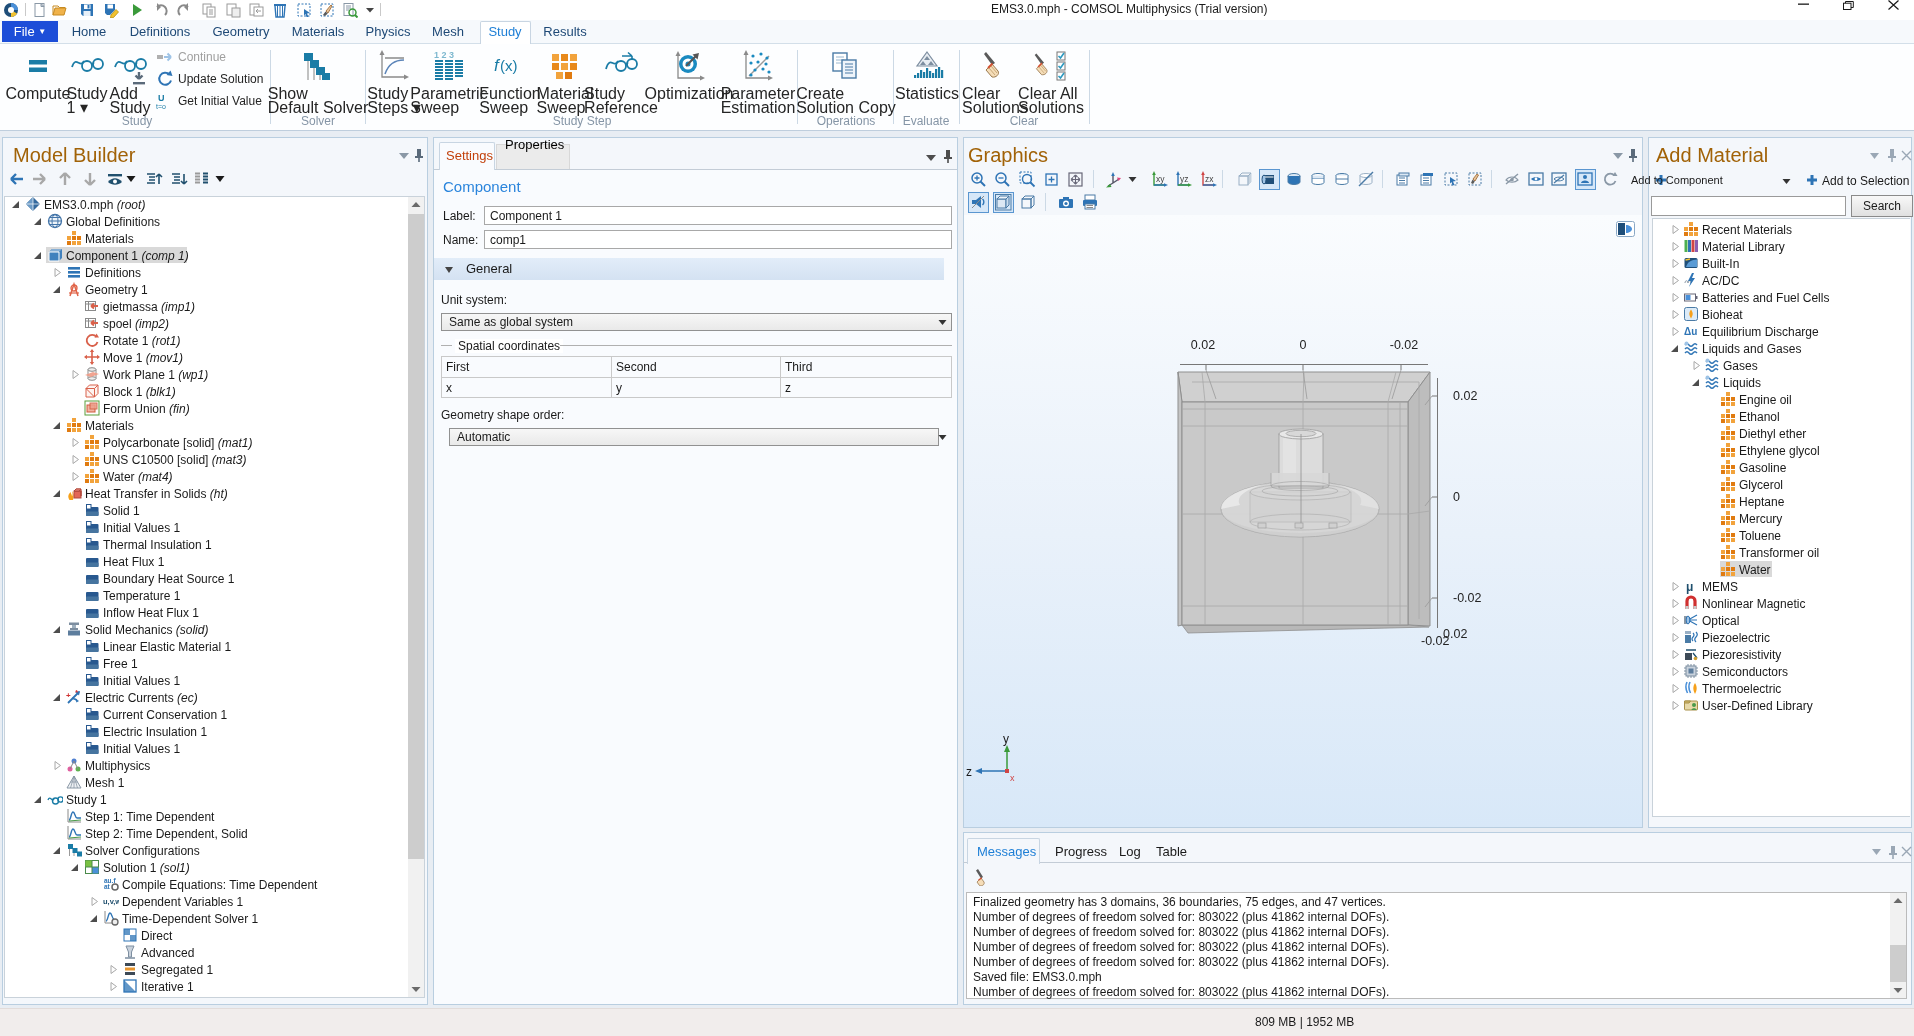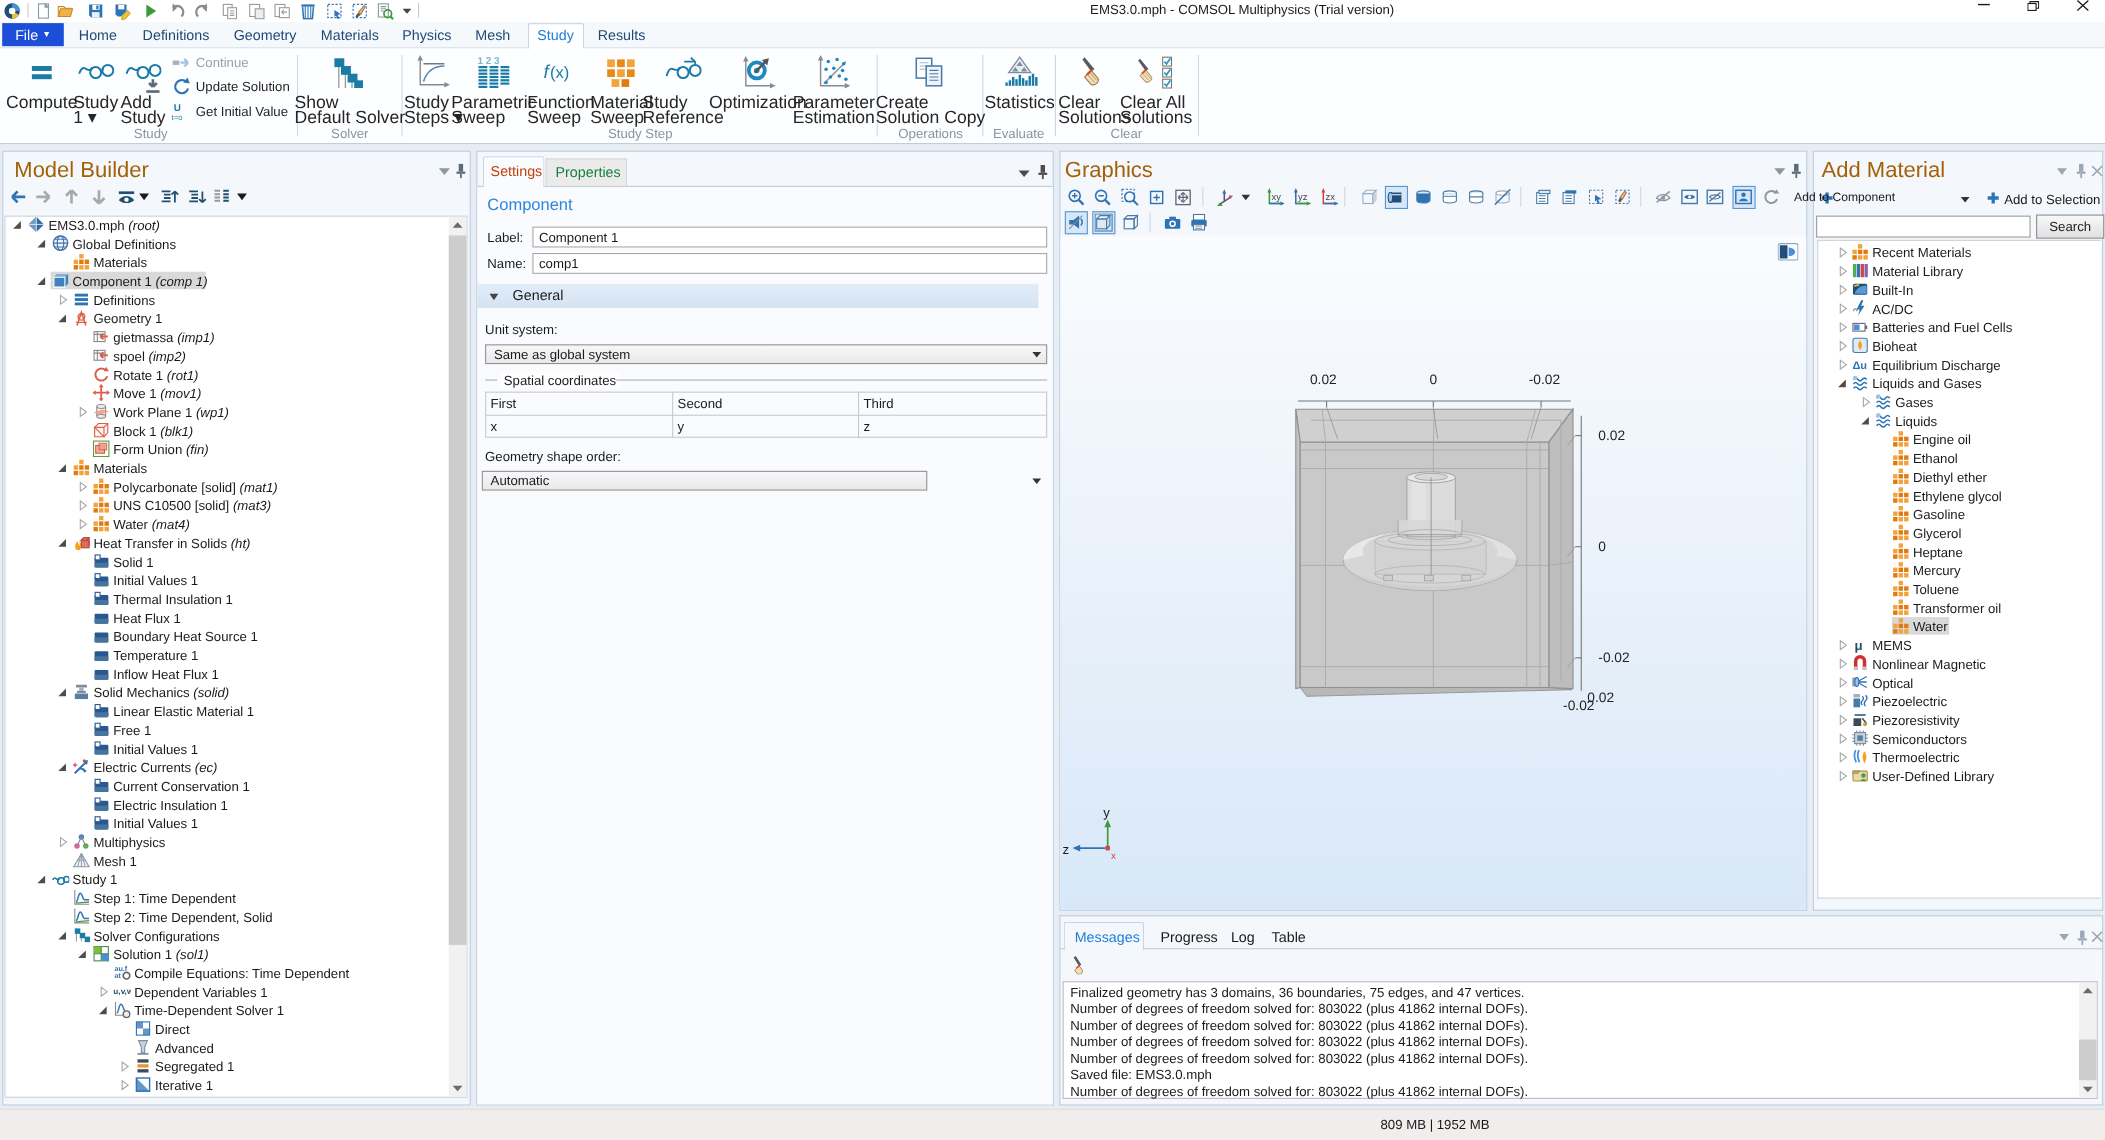--- a/index.html
+++ b/index.html
@@ -732,21 +732,21 @@
 <svg class="abs" style="left:122px;top:978px" width="16" height="16" viewBox="0 0 16 16">
     <rect x="2" y="2" width="12" height="12" fill="#fff" stroke="#2e74b5" stroke-width="1.3"></rect>
     <polygon points="2,2 2,14 14,14" fill="#2e74b5" opacity="0.75"></polygon>
   </svg>
 <div class="trow" style="left:141px;top:978px">Iterative 1</div>
 <div class="panel" style="left:433px;top:137px;width:525px;height:868px"></div>
 <div class="abs" style="left:434px;top:169px;width:523px;height:835px;border-top:1px solid #c3ccd6;background:#f9fbfe"></div>
 <div class="abs" style="left:439px;top:142px;width:56px;height:28px;background:#f9fbfe;border:1px solid #c8d5e2;border-bottom:none;border-radius:2px 2px 0 0"></div>
 <div class="abs" style="left:446px;top:148px;font-size:13px;color:#c2410c">Settings</div>
 <div class="abs" style="left:496px;top:144px;width:74px;height:25px;background:#ebebeb;border:1px solid #d8d8d8;border-bottom:none"></div>
-<div class="abs" style="left:505px;top:149px;font-size:13px;color:#15803d">Properties</div>
+<div class="abs" style="left:505px;top:137px;font-size:13px;color:#000000">Properties</div>
 <svg class="abs" style="left:925px;top:152px" width="12" height="10" viewBox="0 0 12 10">
     <polygon points="1,3 11,3 6,9" fill="#4d4d4d"></polygon>
   </svg>
 <svg class="abs" style="left:943px;top:149px" width="10" height="14" viewBox="0 0 10 14">
     <rect x="3" y="1" width="4" height="7" fill="#4d4d4d"></rect>
     <rect x="1" y="8" width="8" height="2" fill="#4d4d4d"></rect>
     <rect x="4.2" y="10" width="1.6" height="4" fill="#4d4d4d"></rect>
   </svg>
 <div class="abs" style="left:443px;top:178px;font-size:15px;color:#2b85dc">Component</div>
 <div class="lab" style="left:443px;top:209px">Label:</div>
@@ -770,21 +770,21 @@
 <div class="abs" style="left:441px;top:377px;width:511px;height:1px;background:#c9c9c9"></div>
 <div class="abs" style="left:611px;top:356px;width:1px;height:42px;background:#c9c9c9"></div>
 <div class="abs" style="left:780px;top:356px;width:1px;height:42px;background:#c9c9c9"></div>
 <div class="lab" style="left:446px;top:360px">First</div>
 <div class="lab" style="left:616px;top:360px">Second</div>
 <div class="lab" style="left:785px;top:360px">Third</div>
 <div class="lab" style="left:446px;top:381px">x</div>
 <div class="lab" style="left:616px;top:381px">y</div>
 <div class="lab" style="left:785px;top:381px">z</div>
 <div class="lab" style="left:441px;top:408px">Geometry shape order:</div>
-<div class="combo" style="left:438px;top:428px;width:405px;height:18px">Automatic</div>
+<div class="combo" style="left:449px;top:428px;width:490px;height:18px">Automatic</div>
 <svg class="abs" style="left:938px;top:434px" width="9" height="7" viewBox="0 0 9 7">
     <polygon points="0.5,1 8.5,1 4.5,6" fill="#333"></polygon>
   </svg>
 <div class="panel" style="left:963px;top:137px;width:680px;height:691px"></div>
 <div class="ptitle" style="left:968px;top:144px">Graphics</div>
 <svg class="abs" style="left:1612px;top:150px" width="12" height="10" viewBox="0 0 12 10">
     <polygon points="1,3 11,3 6,9" fill="#8a98a6"></polygon>
   </svg>
 <svg class="abs" style="left:1628px;top:148px" width="10" height="14" viewBox="0 0 10 14">
     <rect x="3" y="1" width="4" height="7" fill="#5a6a7a"></rect>

